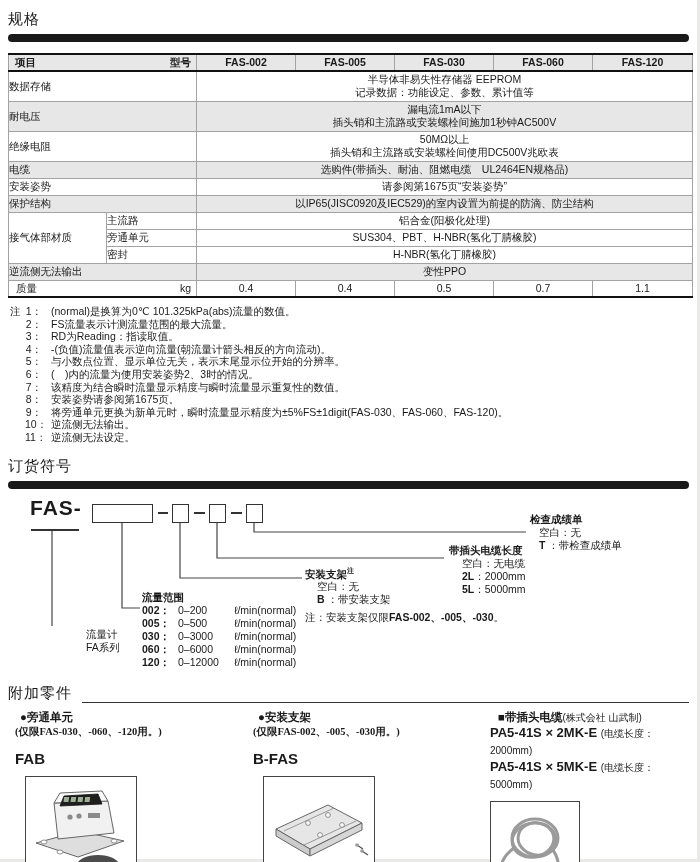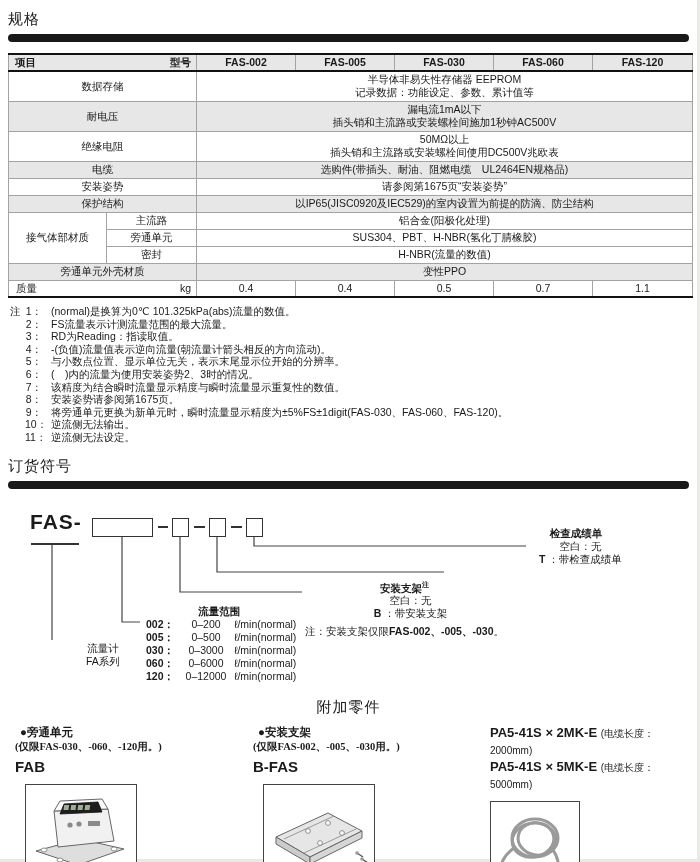--- a/index.html
+++ b/index.html
@@ -14,40 +14,40 @@
   table.spec{border-collapse:collapse;table-layout:fixed;width:684px;
              border-top:2px solid #111;border-bottom:2px solid #111;
              border-left:1px solid #333;border-right:1px solid #333;
              font-size:10.5px;}
   table.spec td,table.spec th{border:1px solid #a3a3a3;padding:0;vertical-align:middle;
              line-height:13px;overflow:hidden;}
   table.spec .gray td,table.spec .gray th{background:#e7e7e7;}
   tr.hrow{height:17px;}
   tr.trow{height:30px;}
   tr.srow{height:17px;}
-  td.lbl,th.lbl{text-align:center;padding-left:7px;}
+  td.lbl,th.lbl{text-align:left;padding-left:7px;}
   td.val{text-align:center;}
   tr.headrow th{font-weight:bold;border-bottom:2px solid #111;}
   th.corner{position:relative;
     background:#e7e7e7 linear-gradient(to bottom right,
       transparent 48.8%, #555 48.8%, #555 51.2%, transparent 51.2%);}
   th.corner .c-item{position:absolute;left:6px;bottom:1px;font-weight:bold;}
   th.corner .c-model{position:absolute;right:5px;top:1px;font-weight:bold;text-align:right;}
   td.masslbl{display:table-cell;}
   .mass-in{display:flex;justify-content:space-between;padding:0 5px 0 7px;}
 
   
   .notes{margin:7px 0 0 2px;font-size:10.5px;line-height:12.6px;}
   .note-line{display:flex;}
   .note-tag{width:15px;}
   .note-num{width:17px;text-align:right;}
   .note-txt{margin-left:9px;}
 
   
-  .diagram{position:relative;height:172px;margin-top:25px;font-size:10.5px;line-height:13px;text-align:center;}
+  .diagram{position:relative;height:172px;margin-top:11px;font-size:10.5px;line-height:13px;}
   .fas-prefix{position:absolute;left:22px;top:1px;font-size:21px;font-weight:bold;letter-spacing:1px;}
   .fas-underline{position:absolute;left:23px;top:29px;width:48px;height:2px;background:#333;}
   .obox{position:absolute;top:4px;height:19px;border:1.5px solid #333;background:#fff;box-sizing:border-box;}
   .obox.wide{left:84px;width:61px;}
   .obox.b2{left:164px;width:17px;}
   .obox.b3{left:201px;width:17px;}
   .obox.b4{left:238px;width:17px;}
   .odash{position:absolute;top:12px;height:2.5px;background:#333;}
   .d1{left:150px;width:10px;}
   .d2{left:186px;width:11px;}
@@ -56,29 +56,29 @@
   .dlabel{position:absolute;}
   .dlabel .ttl{font-weight:bold;}
   .opt-row{height:13px;}
   .opt-code-b{font-weight:bold;}
   .fr-row{height:13px;display:flex;}
   .fr-code{font-weight:bold;width:36px;}
   .fr-range{width:56px;}
   sup.note-sup{font-size:7px;}
 
   
-  .parts-title-row{display:flex;align-items:center;margin-top:12px;flex-direction:column;}
+  .parts-title-row{display:flex;align-items:flex-end;margin-top:12px;}
   .parts-rule{flex:1;height:0;border-top:1.5px solid #333;margin-left:10px;}
   .parts-row{display:flex;margin-top:7px;font-size:10.5px;}
   .pcol1{width:238px;}
   .pcol2{width:240px;}
   .pcol3{flex:1;}
   .p-head{font-size:11.5px;font-weight:bold;line-height:15px;margin-left:12px;}
   .p-limit{font-weight:bold;font-size:10.5px;line-height:14px;padding-left:7px;font-family:Liberation Serif, serif;}
-  .p-model{font-size:15px;font-weight:bold;line-height:18px;padding-left:7px;margin-top:4px;}
+  .p-model{font-size:15px;font-weight:bold;line-height:18px;padding-left:7px;margin-top:11px;}
   .p-model-sm{font-size:13px;font-weight:bold;line-height:16px;padding-left:4px;}
   .p-len{font-size:10px;font-weight:normal;}
   .photo{border:1px solid #444;background:#fff;margin-top:8px;}
   .ph-lg{width:110px;height:106px;margin-left:17px;}
   .ph-cab{width:88px;height:85px;margin-left:4px;}
 </style>
 </head>
 <body>
 
 <div class="page">
@@ -155,24 +155,24 @@
         <td class="lbl" rowspan="3">接气体部材质</td>
         <td class="lbl">主流路</td>
         <td class="val" colspan="5">铝合金(阳极化处理)</td>
       </tr>
       <tr class="srow">
         <td class="lbl">旁通单元</td>
         <td class="val" colspan="5">SUS304、PBT、H-NBR(氢化丁腈橡胶)</td>
       </tr>
       <tr class="srow">
         <td class="lbl">密封</td>
-        <td class="val" colspan="5">H-NBR(流量的数值)</td>
+        <td class="val" colspan="5">H-NBR(氢化丁腈橡胶)</td>
       </tr>
       <tr class="srow gray">
-        <td class="lbl" colspan="2">旁通单元外壳材质</td>
+        <td class="lbl" colspan="2">逆流侧无法输出</td>
         <td class="val" colspan="5">变性PPO</td>
       </tr>
       <tr class="srow" id="mass-row">
         <td class="lbl masslbl" colspan="2">
           <div class="mass-in">
             <span>质量</span>
             <span>kg</span>
           </div>
         </td>
       <td class="val">0.4</td>
@@ -304,20 +304,28 @@
 
     <div class="dlabel" style="left:297px;top:64px">
       <div class="ttl"><span>安装支架</span><sup class="note-sup">注</sup></div>
       <div style="padding-left:12px" id="bracket-opts">
           <div class="opt-row"><span>空白</span><span>：无</span></div>
           <div class="opt-row"><span class="opt-code-b">B</span><span> ：带安装支架</span></div>
         </div>
       <div style="margin-top:5px"><span>注：安装支架仅限</span><b>FAS-002、-005、-030</b><span>。</span></div>
     </div>
 
+    <div class="dlabel" style="left:441px;top:44px">
+      <div class="ttl">带插头电缆长度</div>
+      <div style="padding-left:13px" id="cable-opts">
+          <div class="opt-row"><span>空白</span><span>：无电缆</span></div>
+          <div class="opt-row"><span class="opt-code-b">2L</span><span>：2000mm</span></div>
+          <div class="opt-row"><span class="opt-code-b">5L</span><span>：5000mm</span></div>
+        </div>
+    </div>
 
     <div class="dlabel" style="left:522px;top:13px">
       <div class="ttl">检查成绩单</div>
       <div style="padding-left:9px" id="report-opts">
           <div class="opt-row"><span>空白</span><span>：无</span></div>
           <div class="opt-row"><span class="opt-code-b">T</span><span> ：带检查成绩单</span></div>
         </div>
     </div>
   </div>
 
@@ -373,20 +381,21 @@
             <line x1="93" y1="68" x2="99" y2="72"></line>
             <line x1="98" y1="74" x2="104" y2="78"></line>
           </g>
           <circle cx="93" cy="68" r="1.8" fill="#9a9a9a"></circle>
           <circle cx="98" cy="74" r="1.8" fill="#9a9a9a"></circle>
         </svg>
       </div>
     </div>
 
     <div class="pcol3">
+      <div class="p-head"><span>■</span><span>带插头电缆</span><span class="p-len">(株式会社 山武制)</span></div>
       <div class="p-model-sm"><span>PA5-41S × 2MK-E</span> <span class="p-len">(电缆长度：2000mm)</span></div>
       <div class="p-model-sm"><span>PA5-41S × 5MK-E</span> <span class="p-len">(电缆长度：5000mm)</span></div>
       <div class="photo ph-cab">
         <svg width="86" height="83" viewBox="0 0 86 83">
           <g fill="none" stroke="#9a9a9a" stroke-width="3">
             <ellipse cx="44" cy="36" rx="23" ry="19"></ellipse>
             <ellipse cx="42" cy="38" rx="21" ry="17" transform="rotate(-12 42 38)"></ellipse>
             <ellipse cx="46" cy="37" rx="19" ry="16" transform="rotate(10 46 37)"></ellipse>
           </g>
           <path d="M23,46 Q12,54 10,64" fill="none" stroke="#9a9a9a" stroke-width="3"></path>

